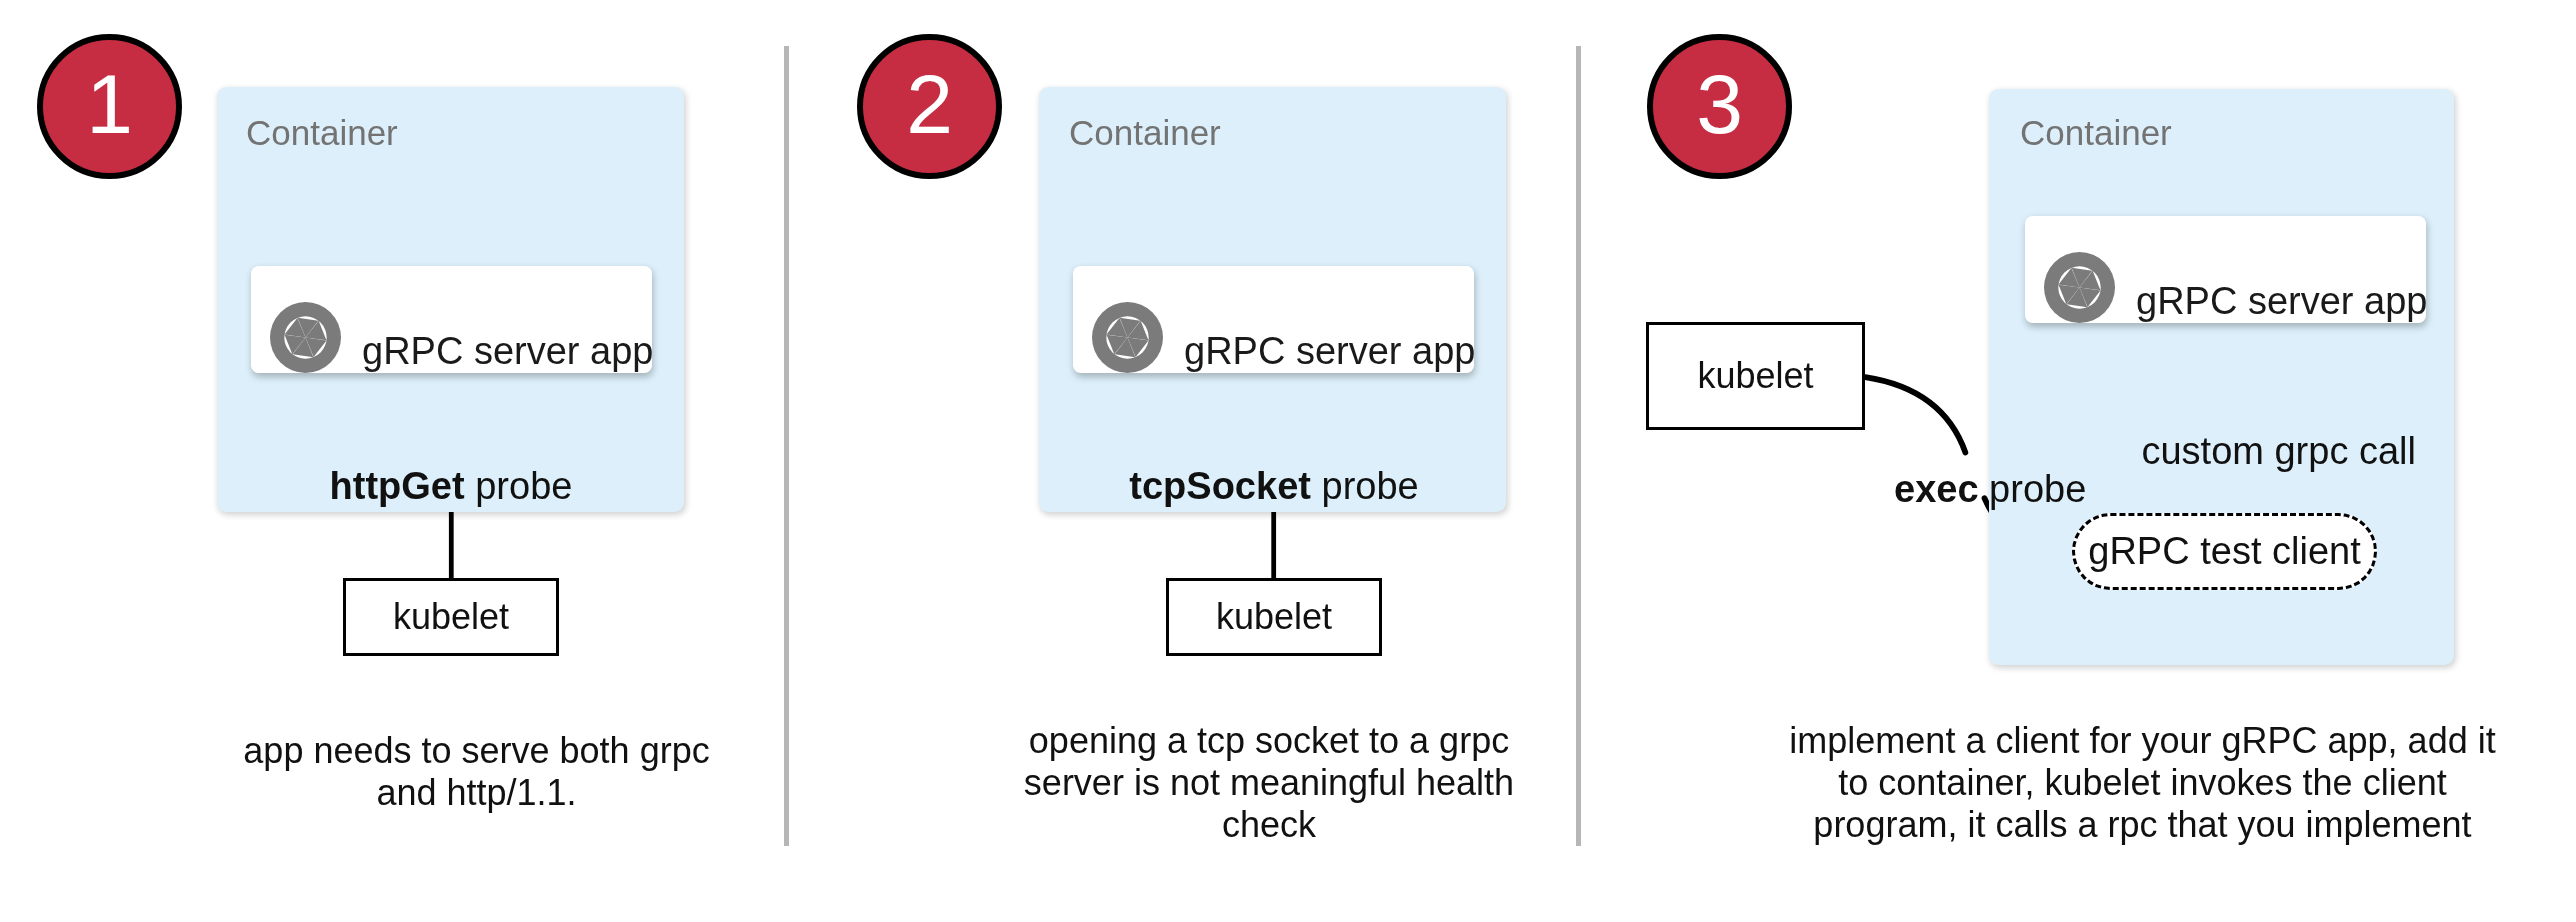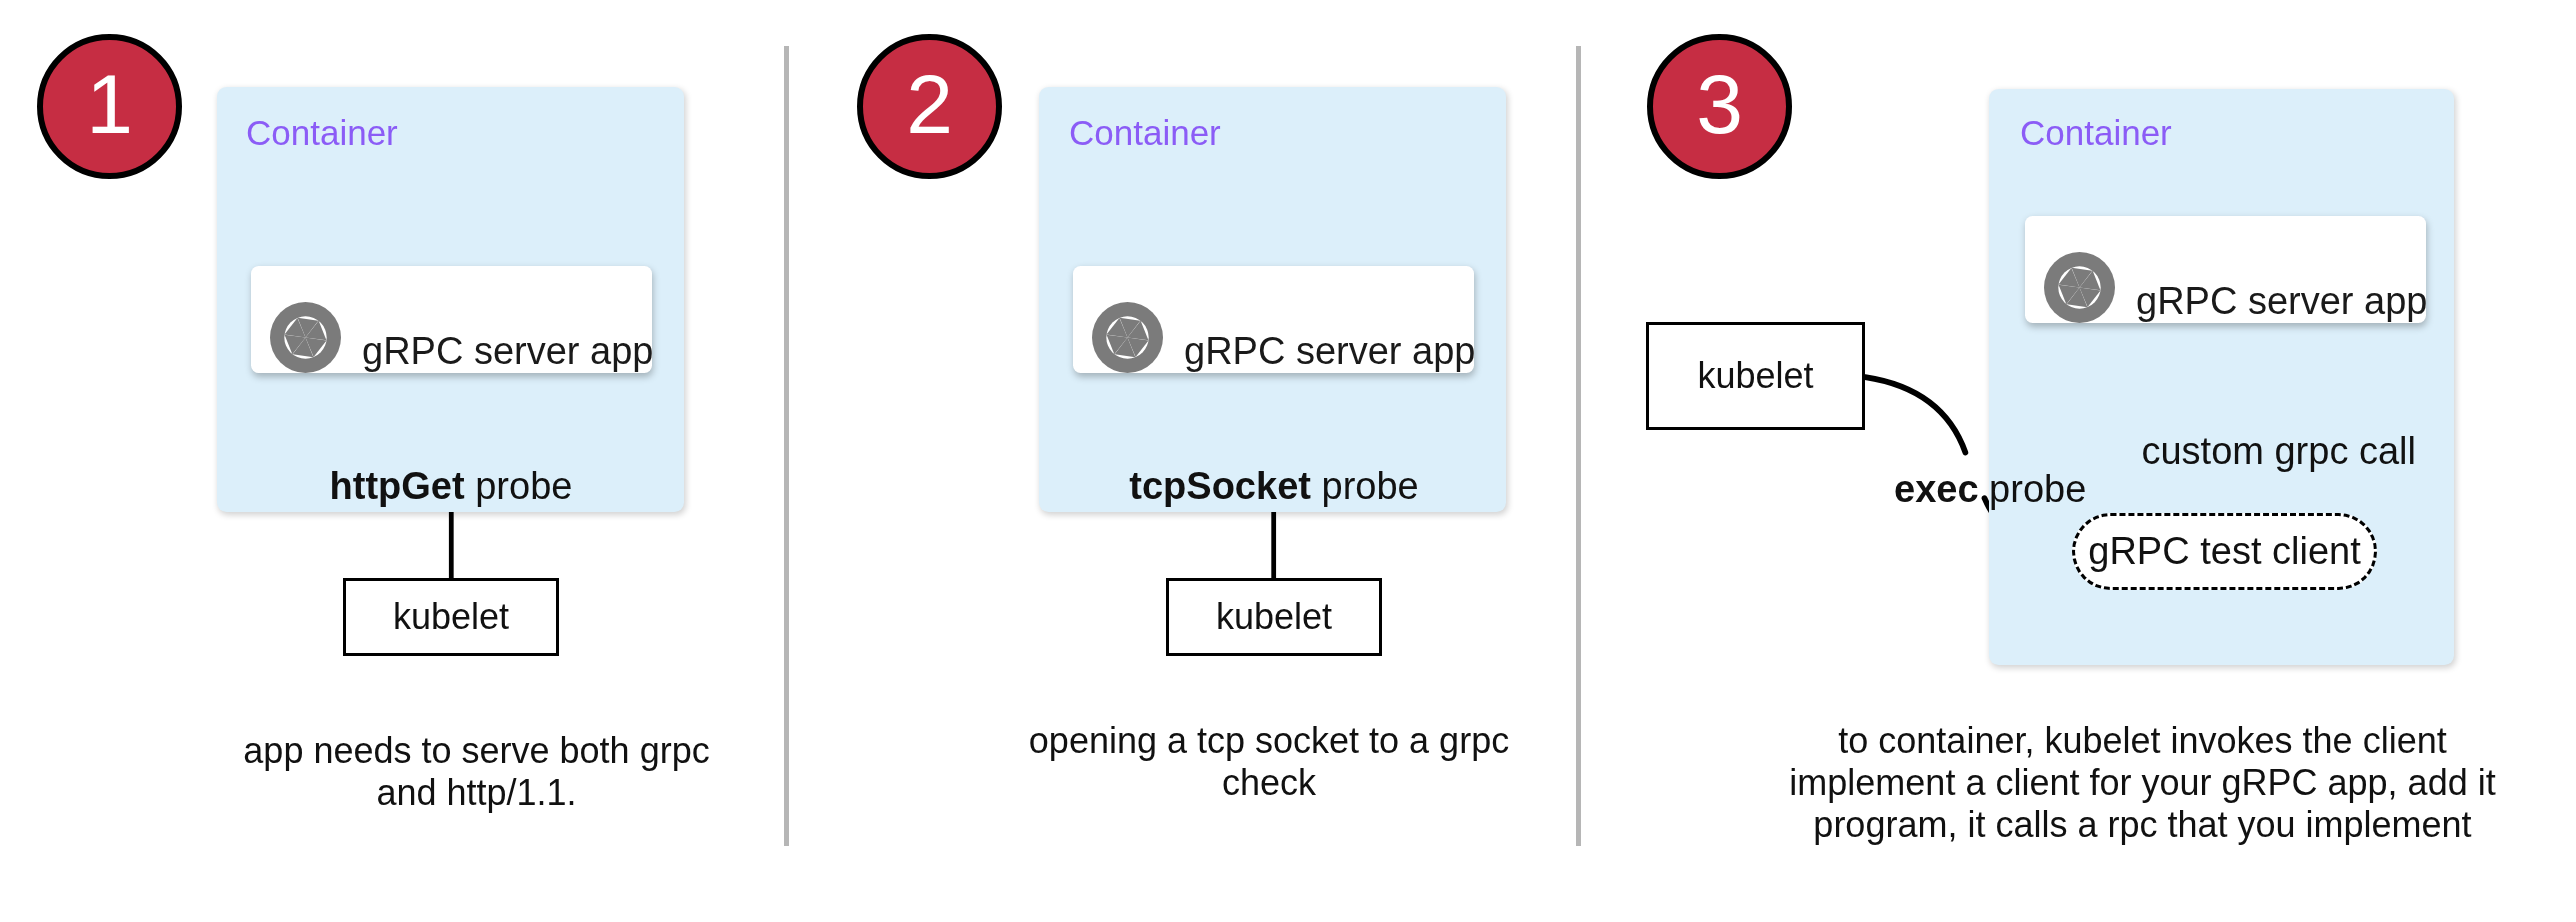--- a/index.html
+++ b/index.html
@@ -11,21 +11,21 @@
   .step-circle{
     width:145px;height:145px;border-radius:50%;
     background:var(--step-red,#c62d43);border:6.7px solid #000;box-sizing:border-box;
     display:flex;align-items:center;justify-content:center;
   }
   .step-num{color:#fff;font-size:84px;font-weight:400;line-height:1;padding-bottom:5.7px;}
   .container-box{
     background:var(--container-blue,#dceffa);border-radius:9.5px;
     box-shadow:1.9px 2.9px 6.7px rgba(0,0,0,0.18);
   }
-  .container-label{font-size:35px;line-height:1.1;color:#8b5cf6;white-space:nowrap;}
+  .container-label{font-size:35px;line-height:1.1;color:#737373;white-space:nowrap;}
   .app-box{
     background:#fff;border-radius:7.6px;box-shadow:1px 3.8px 7.6px rgba(0,0,0,0.25);
     display:flex;align-items:flex-end;padding-left:19px;box-sizing:border-box;
     width:401px;height:107px;
   }
   .app-box-label{font-size:38px;margin-left:21px;white-space:nowrap;color:#1a1a1a;}
   .probe-label{font-size:38px;text-align:center;white-space:nowrap;line-height:1.0;}
   .probe-label b{font-weight:700;}
   .kubelet-box{
     background:#fff;border:3.8px solid #000;box-sizing:border-box;
@@ -134,20 +134,21 @@
       <span class="app-box-label">gRPC server app</span>
     </div>
     <div class="abs probe-label" style="left:1083px;top:467px;width:382px;">
       <b>tcpSocket</b><span> probe</span>
     </div>
     <div class="abs kubelet-box" style="left:1166px;top:578px;width:216px;height:78px;">
       <span class="kubelet-label">kubelet</span>
     </div>
     <div class="abs caption" style="left:983px;top:720px;width:572px;">
       <span>opening a tcp socket to a grpc</span>
+      <span>server is not meaningful health</span>
       <span>check</span>
     </div>
   </div>
 
   <div>
     <div class="abs step-circle" style="left:1647px;top:34px;">
       <span class="step-num">3</span>
     </div>
     <div class="abs container-box" style="left:1989px;top:89px;width:465px;height:576px;"></div>
     <div class="abs container-label" style="left:2020px;top:114px;">Container</div>
@@ -170,20 +171,20 @@
       <span class="kubelet-label">kubelet</span>
     </div>
     <div class="abs probe-label" style="left:1894px;top:470px;">
       <b>exec</b><span> probe</span>
     </div>
     <div class="abs probe-label" style="left:2034px;top:432px;width:382px;text-align:right;">custom grpc call</div>
     <div class="abs pill" style="left:2072px;top:513px;width:305px;height:77px;text-align:right;">
       <span class="pill-label">gRPC test client</span>
     </div>
     <div class="abs caption" style="left:1761px;top:720px;width:763px;">
+      <span>implement a client for your gRPC app, add it</span>
       <span>to container, kubelet invokes the client</span>
-      <span>implement a client for your gRPC app, add it</span>
       <span>program, it calls a rpc that you implement</span>
     </div>
   </div>
 
 </div>
 
 
 </body></html>

